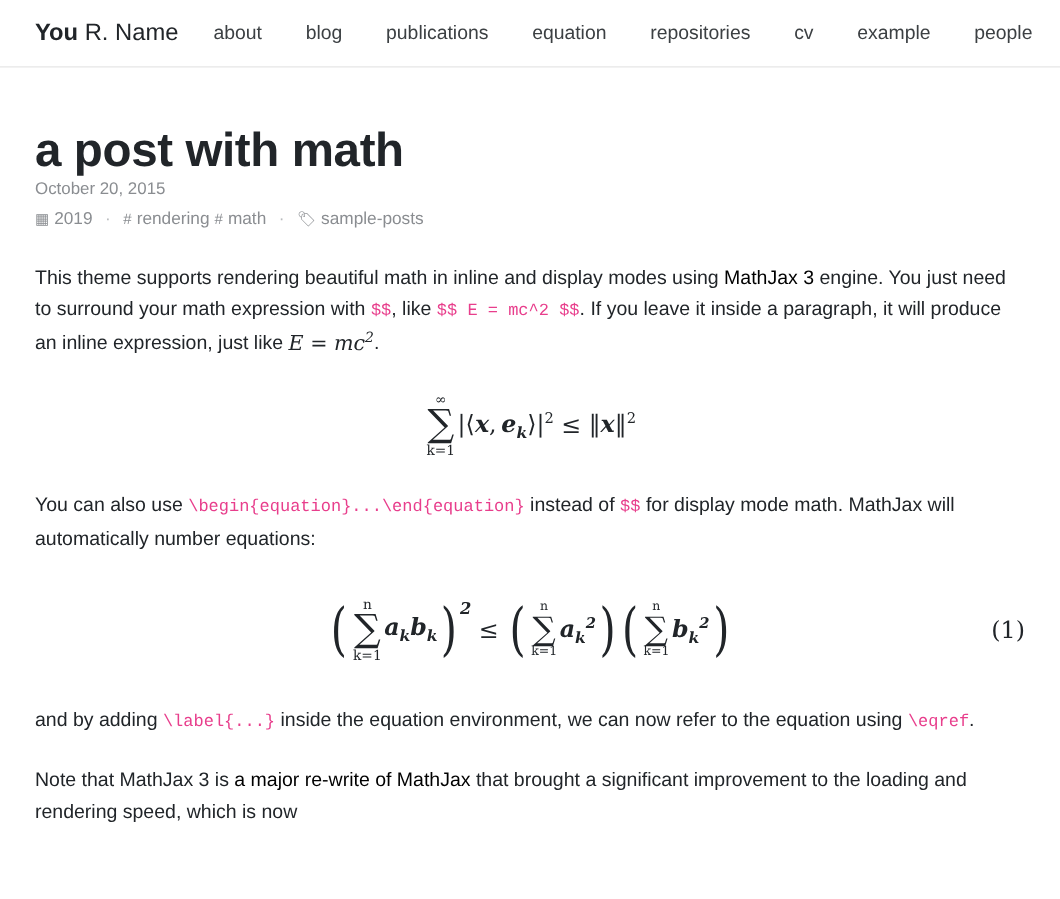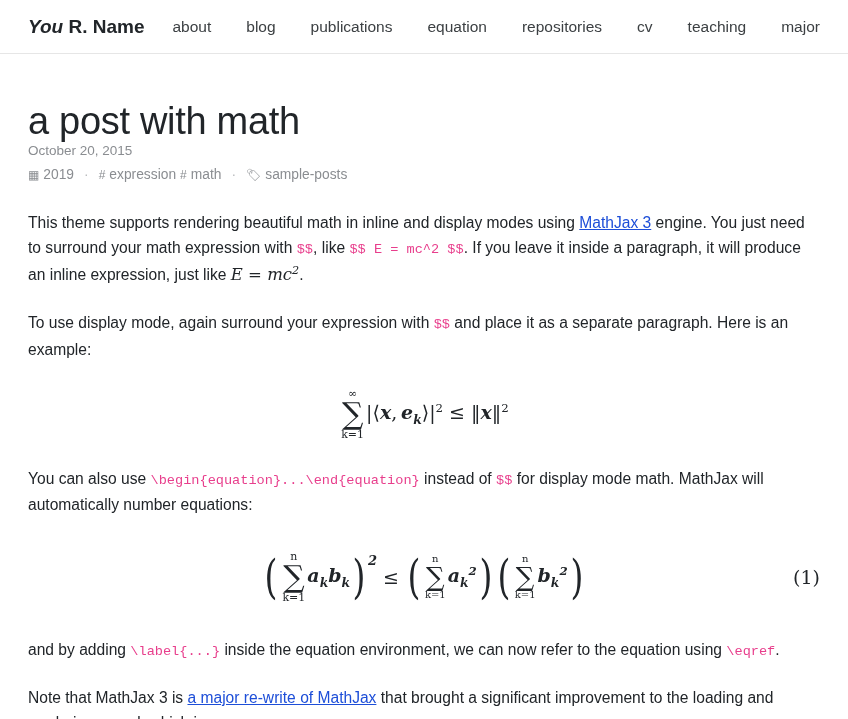--- a/index.html
+++ b/index.html
@@ -21,22 +21,22 @@
     padding: 0 28px;
     border-bottom: 1px solid #e6e6e6;
     background: #ffffff;
   }
   .brand {
     font-size: 19px;
     color: #212529;
     margin-right: 28px;
     white-space: nowrap;
   }
-  .brand .brand-strong { font-weight: 700; font-style: italic; }
-  .brand .brand-rest { font-weight: 700; }
+  .brand .brand-strong { font-weight: 700; }
+  .brand .brand-rest { font-weight: 400; }
   .nav-links {
     display: flex;
     align-items: center;
     gap: 35px;
     flex: 1;
   }
   .nav-link {
     font-size: 15.5px;
     color: #3c4043;
     white-space: nowrap;
@@ -60,21 +60,21 @@
     cursor: pointer;
   }
 
   
   .page {
     padding: 0 28px;
     max-width: 848px;
   }
   h1.post-title {
     font-size: 38px;
-    font-weight: 400;
+    font-weight: 700;
     letter-spacing: -0.3px;
     margin: 46px 0 0 0;
     color: #212529;
   }
   .post-date {
     font-size: 13.5px;
     color: #8a8d91;
   }
   .meta-row {
     margin-top: 9px;
@@ -95,21 +95,21 @@
   .meta-icon { font-size: 12px; color: #8a8d91; }
 
   
   .content { margin-top: 28px; }
   .content p {
     font-size: 15.6px;
     line-height: 1.62;
     margin: 0 0 22px 0;
     color: #212529;
   }
-  .content a { color: #1d4ed8; text-decoration: underline; }
+  .content a { color: #000000; }
   code {
     font-family: "Liberation Mono", monospace;
     font-size: 13.6px;
     color: #e83e8c;
     background: transparent;
     white-space: nowrap;
   }
   .math-inline {
     font-family: "DejaVu Serif", serif;
     font-style: italic;
@@ -194,22 +194,22 @@
   <a class="brand" href="#">
     <span class="brand-strong">You</span><span class="brand-rest"> R. Name</span>
   </a>
   <div class="nav-links">
     <a class="nav-link" href="#">about</a>
     <a class="nav-link" href="#">blog</a>
     <a class="nav-link" href="#">publications</a>
     <a class="nav-link" href="#">equation</a>
     <a class="nav-link" href="#">repositories</a>
     <a class="nav-link" href="#">cv</a>
-    <a class="nav-link" href="#">teaching</a>
-    <a class="nav-link" href="#">major</a>
+    <a class="nav-link" href="#">example</a>
+    <a class="nav-link" href="#">people</a>
     <a class="nav-link submenu-wrap" href="#">
       <span>submenus</span>
       <span class="caret"></span>
     </a>
   </div>
   <span class="mode-toggle">☾</span>
 </div>
 
 <div class="page">
 
@@ -218,38 +218,37 @@
   <div class="post-date">October 20, 2015</div>
 
   <div class="meta-row">
     <span class="meta-item">
       <span class="meta-icon">▦</span>
       <span>2019</span>
     </span>
     <span class="meta-sep">·</span>
     <span class="meta-item">
       <span class="meta-icon">#</span>
-      <span>expression</span>
+      <span>rendering</span>
     </span>
     <span class="meta-item">
       <span class="meta-icon">#</span>
       <span>math</span>
     </span>
     <span class="meta-sep">·</span>
     <span class="meta-item">
       <span class="meta-icon">🏷</span>
       <span>sample-posts</span>
     </span>
   </div>
 
   <div class="content">
 
     <p><span>This theme supports rendering beautiful math in inline and display modes using </span><a href="#">MathJax 3</a><span> engine. You just need to surround your math expression with </span><code>$$</code><span>, like </span><code>$$ E = mc^2 $$</code><span>. If you leave it inside a paragraph, it will produce an inline expression, just like </span><span class="math-inline">E&nbsp;=&nbsp;mc<sup class="exp">2</sup></span><span>.</span></p>
 
-    <p><span>To use display mode, again surround your expression with </span><code>$$</code><span> and place it as a separate paragraph. Here is an example:</span></p>
 
     <div class="display-math">
       <div class="eq-wrap">
         <span class="mathrow">
           <span class="sum">
             <span class="lim">∞</span>
             <span class="sigma">∑</span>
             <span class="lim">k=1</span>
           </span>
           <span>|⟨<span class="ital">x</span>, <span class="ital">e</span><sub class="sb">k</sub>⟩|<sup class="sp">2</sup><span class="op">≤</span>‖<span class="ital">x</span>‖<sup class="sp">2</sup></span>

